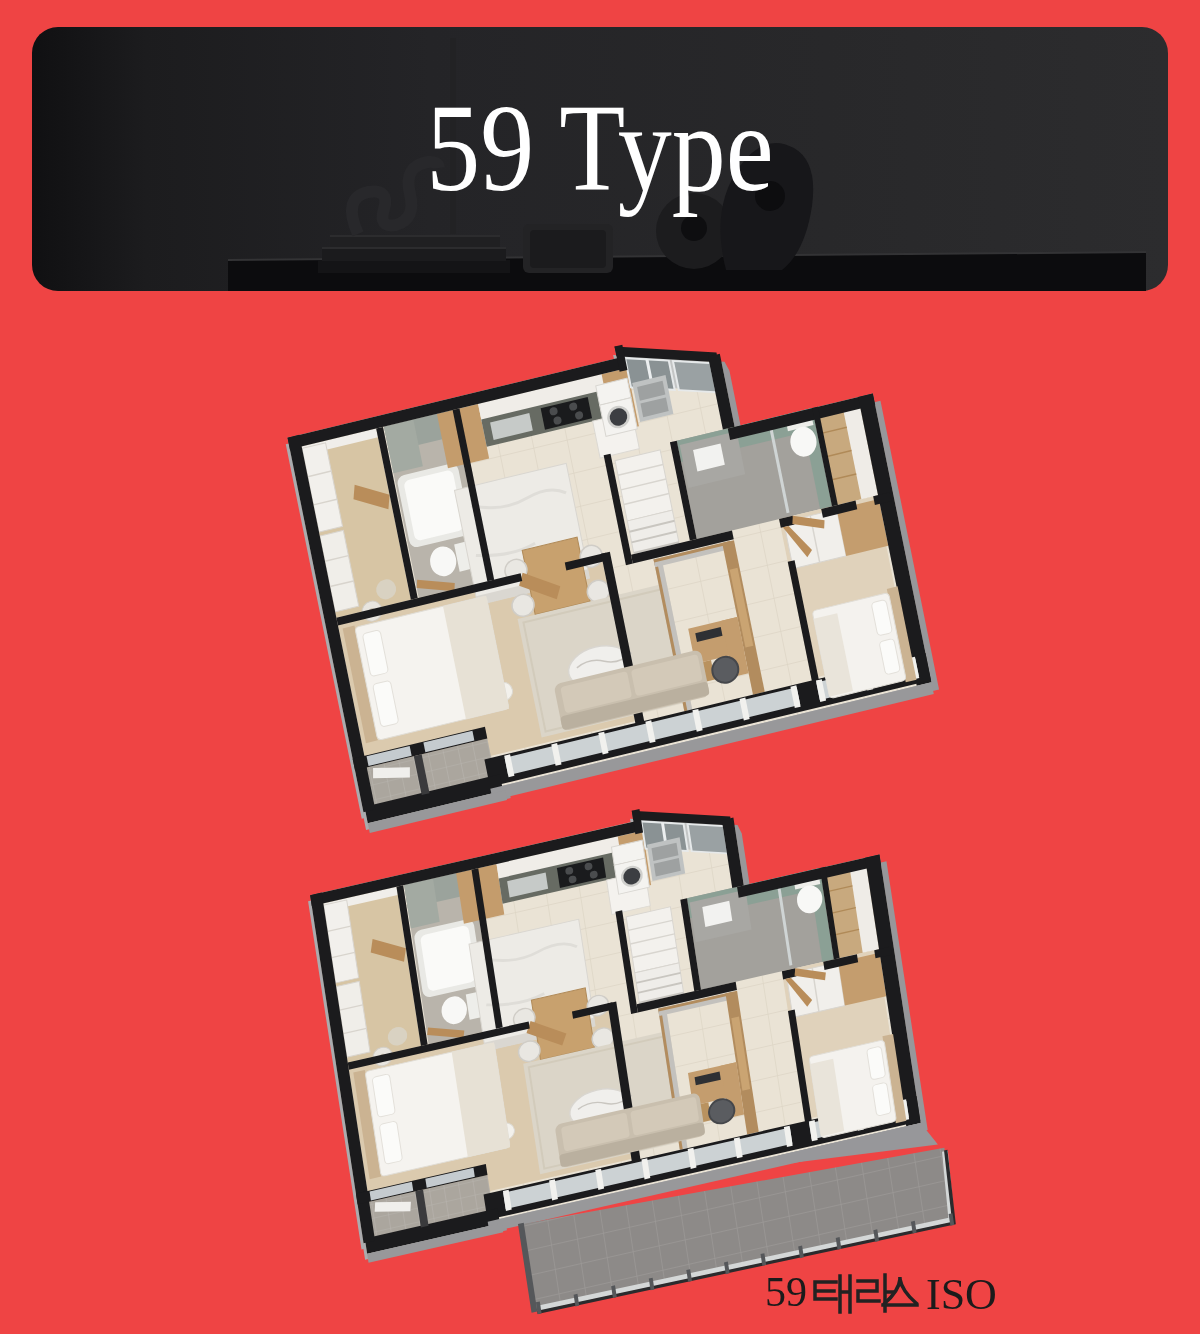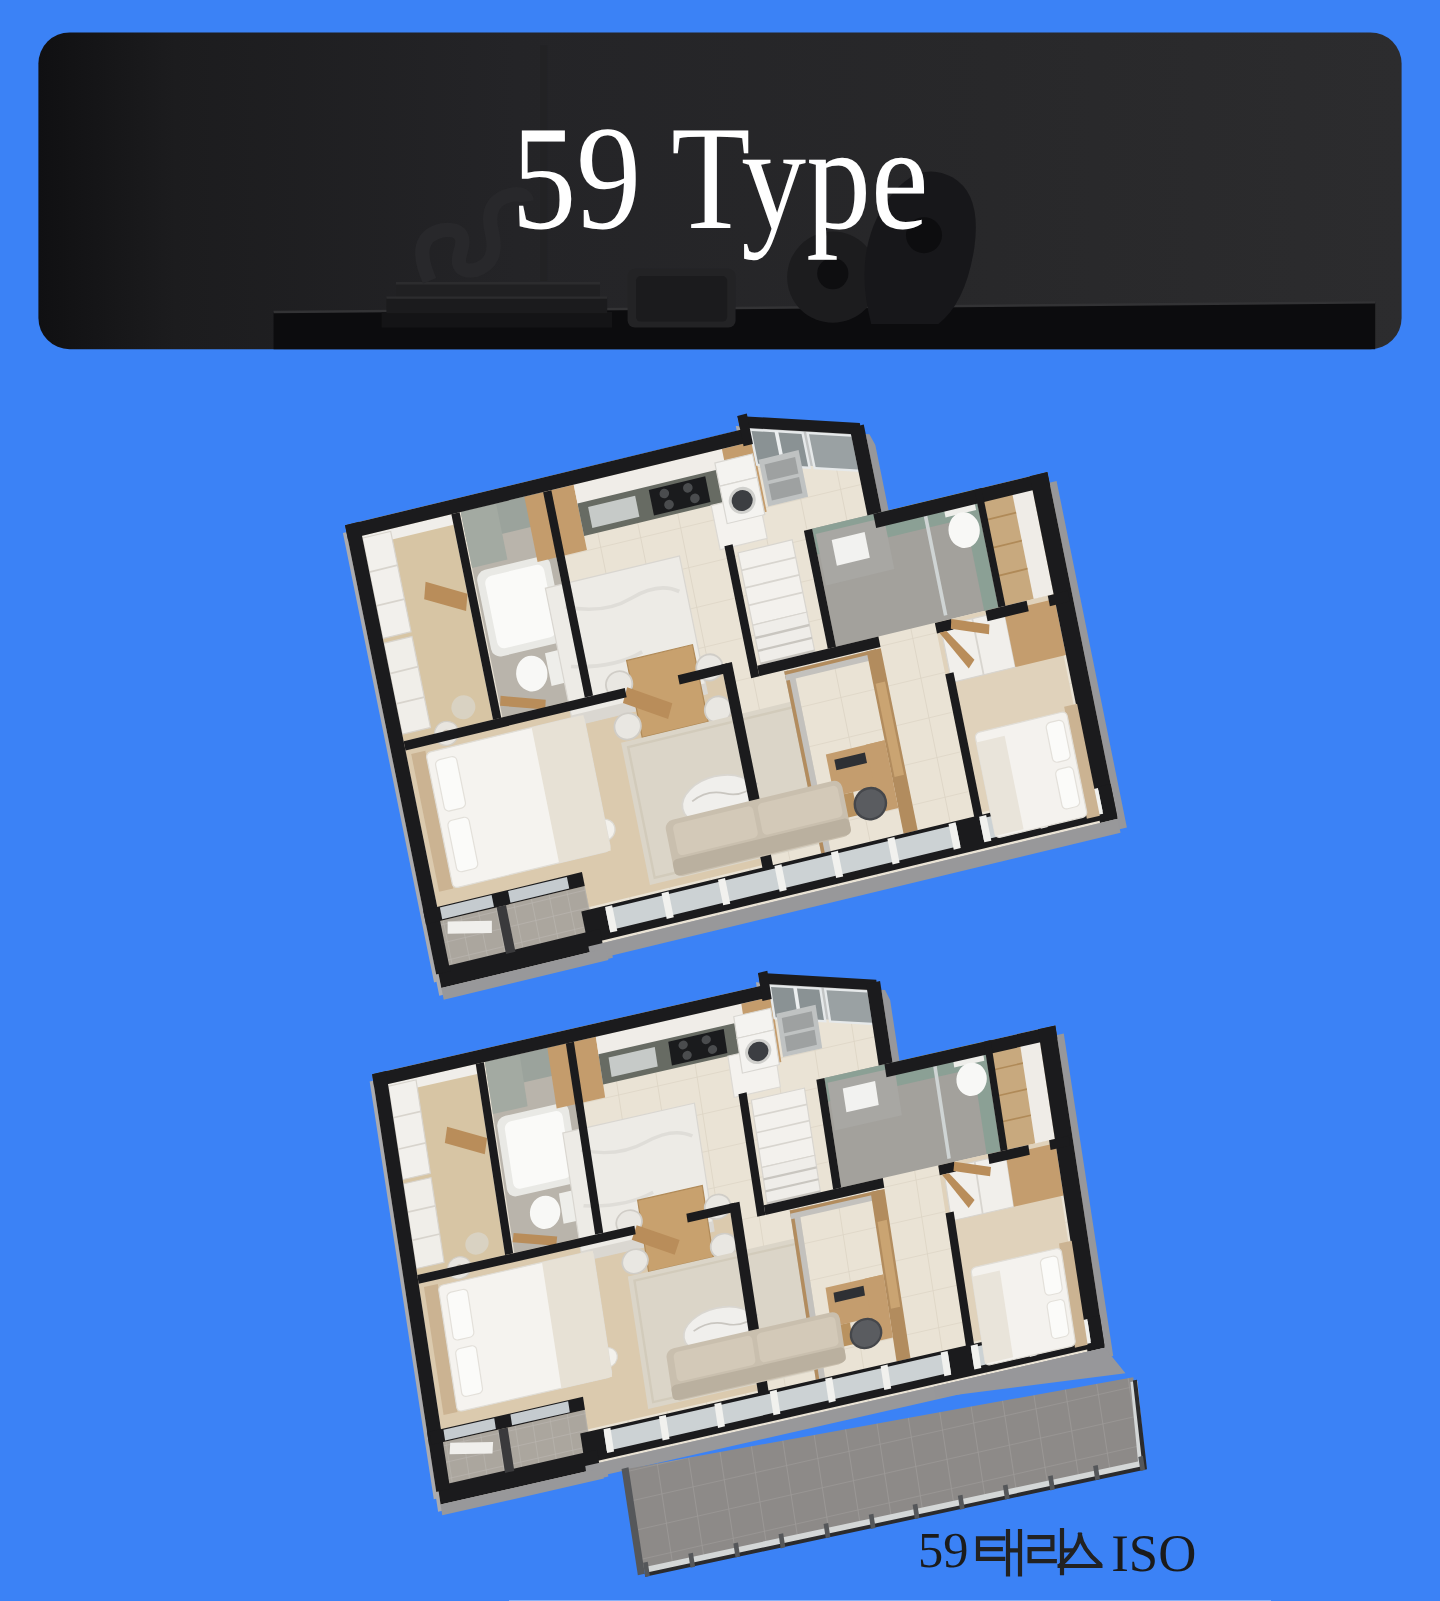--- a/index.html
+++ b/index.html
@@ -1,16 +1,16 @@
 <!DOCTYPE html>
 <html><head>
 <meta charset="utf-8">
 <style>
   html,body{margin:0;padding:0;background:#ffffff;}
-  .page{position:relative;width:1200px;height:1334px;background:#3b82f6;overflow:hidden;
+  .page{position:relative;width:1200px;height:1334px;background:#ef4444;overflow:hidden;
         font-family:"Liberation Sans",sans-serif;}
 </style>
 </head>
 <body>
 <div class="page">
 <svg width="1200" height="1334" viewBox="0 0 1200 1334" xmlns="http://www.w3.org/2000/svg">
 <defs>
   <linearGradient id="bannerg" x1="0" y1="0" x2="1" y2="0">
     <stop offset="0" stop-color="#101012"></stop>
     <stop offset="0.10" stop-color="#1c1c1e"></stop>

